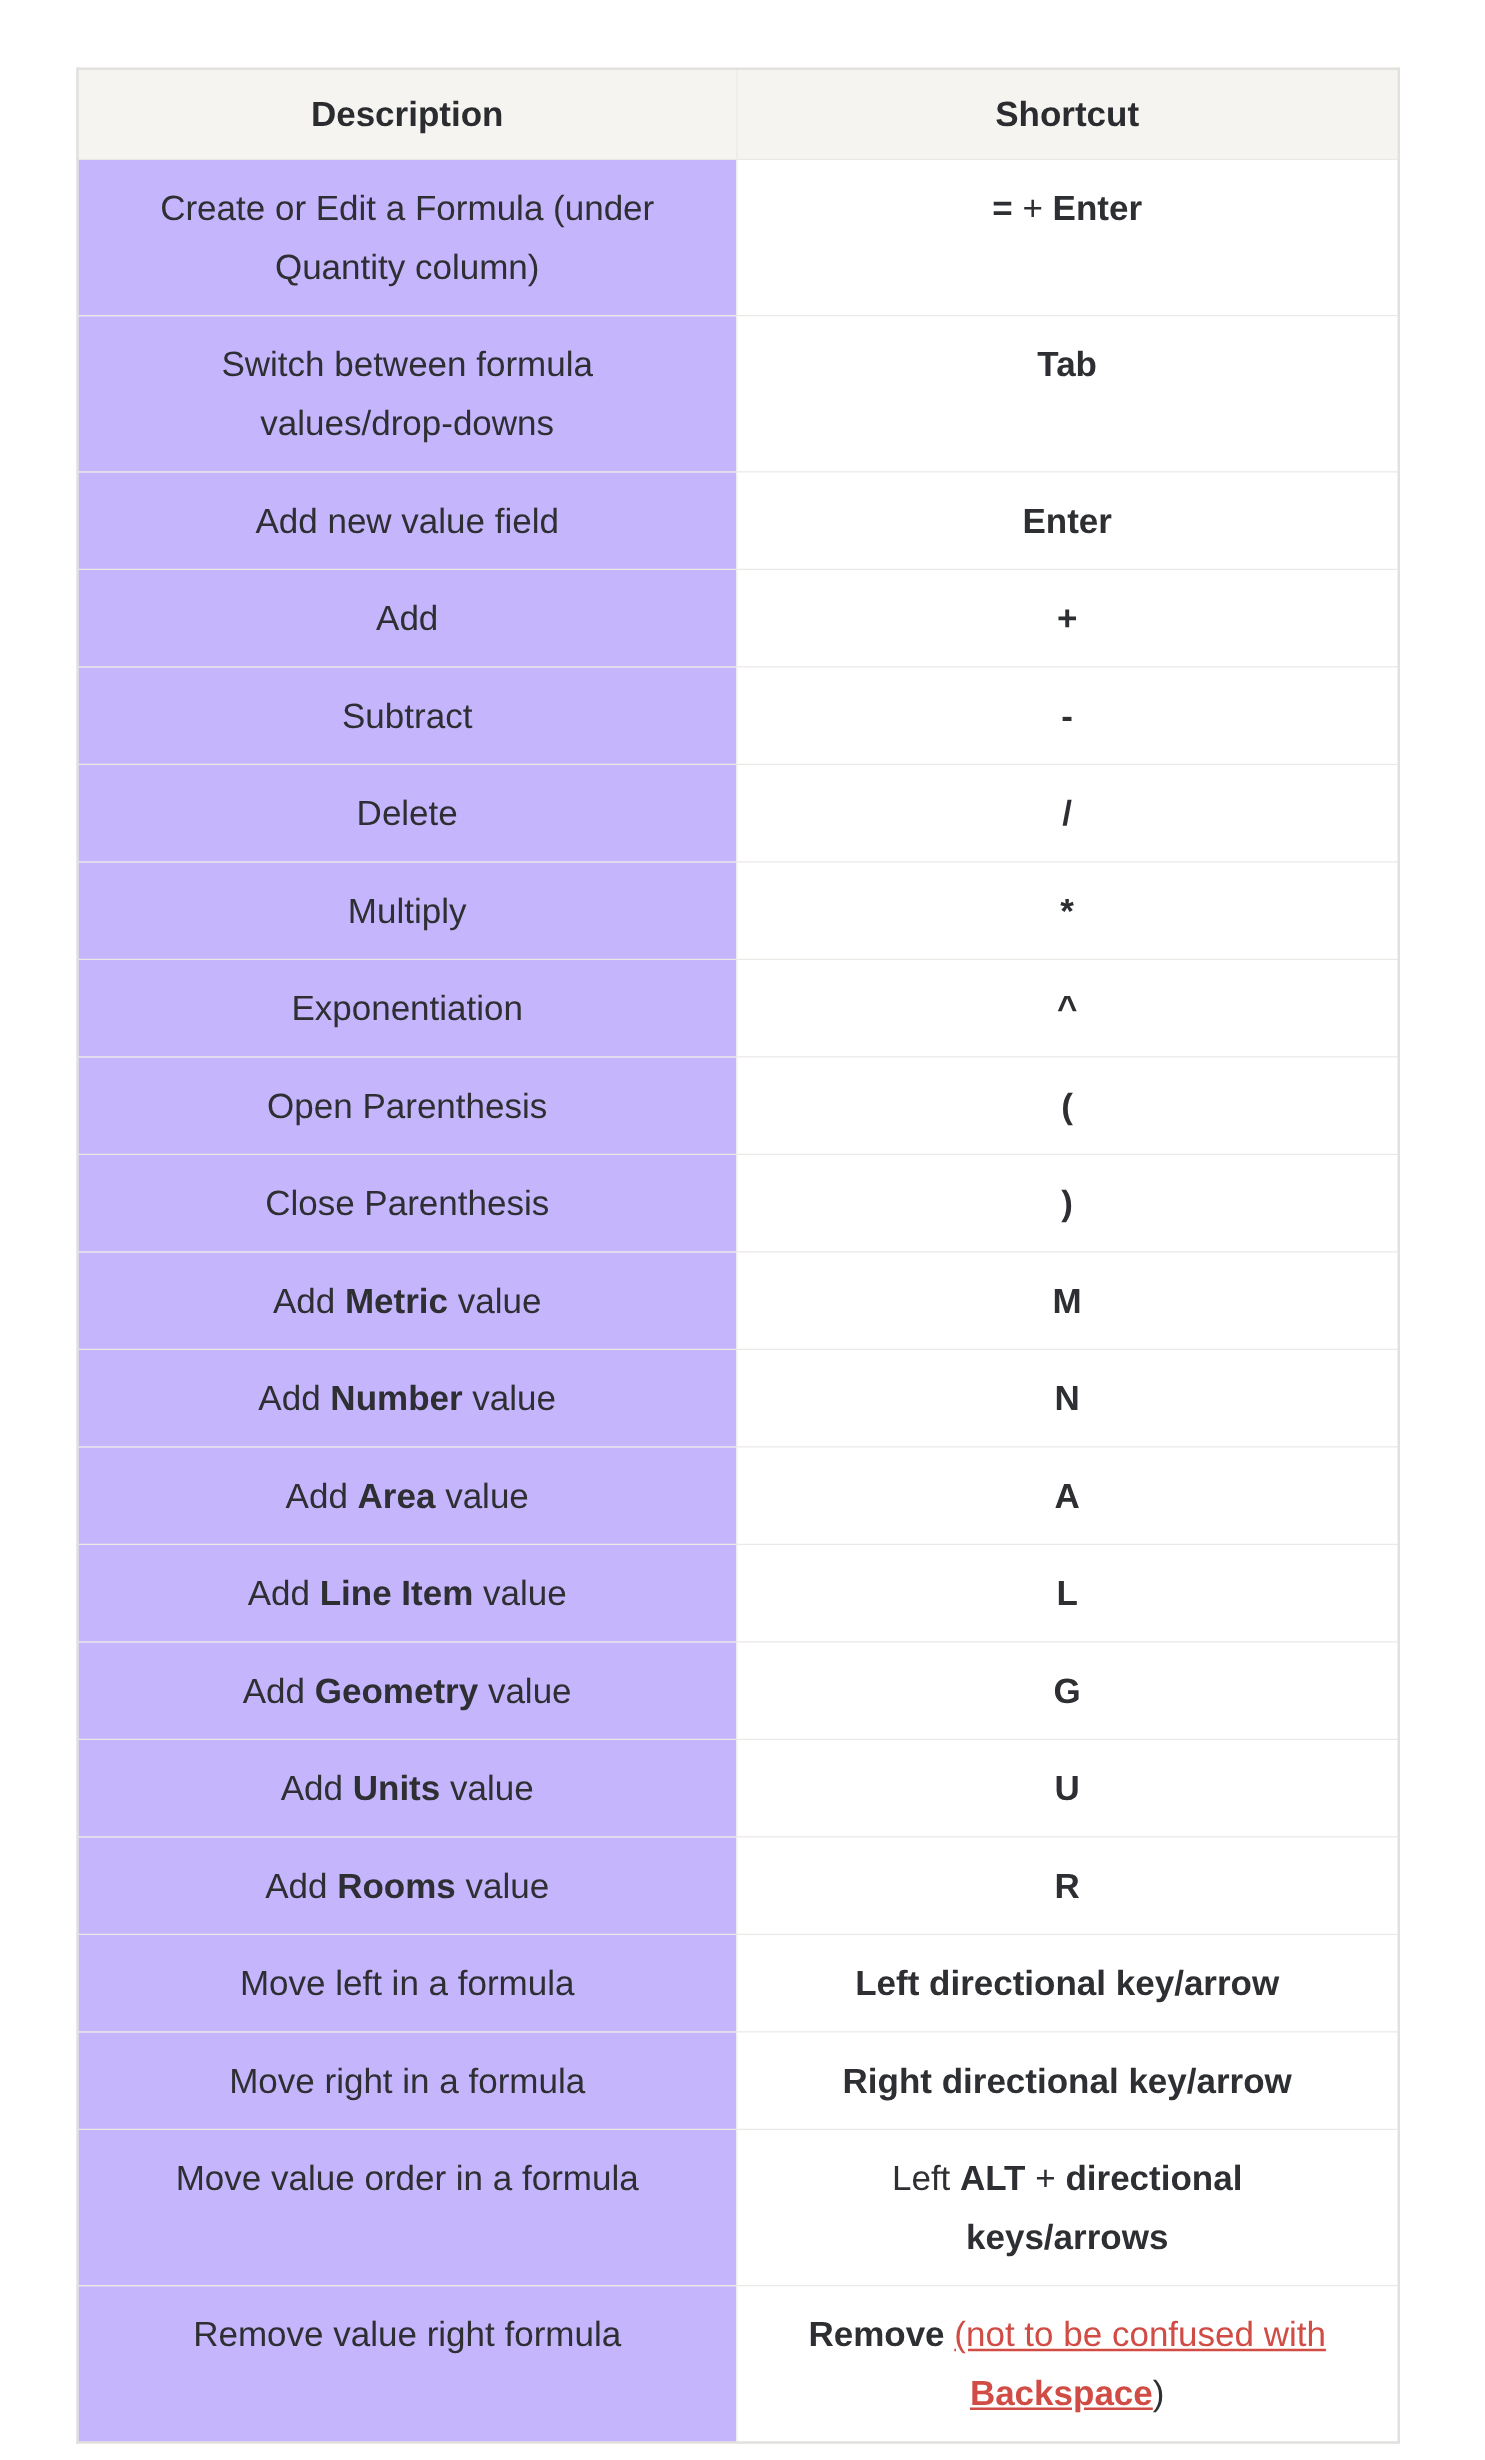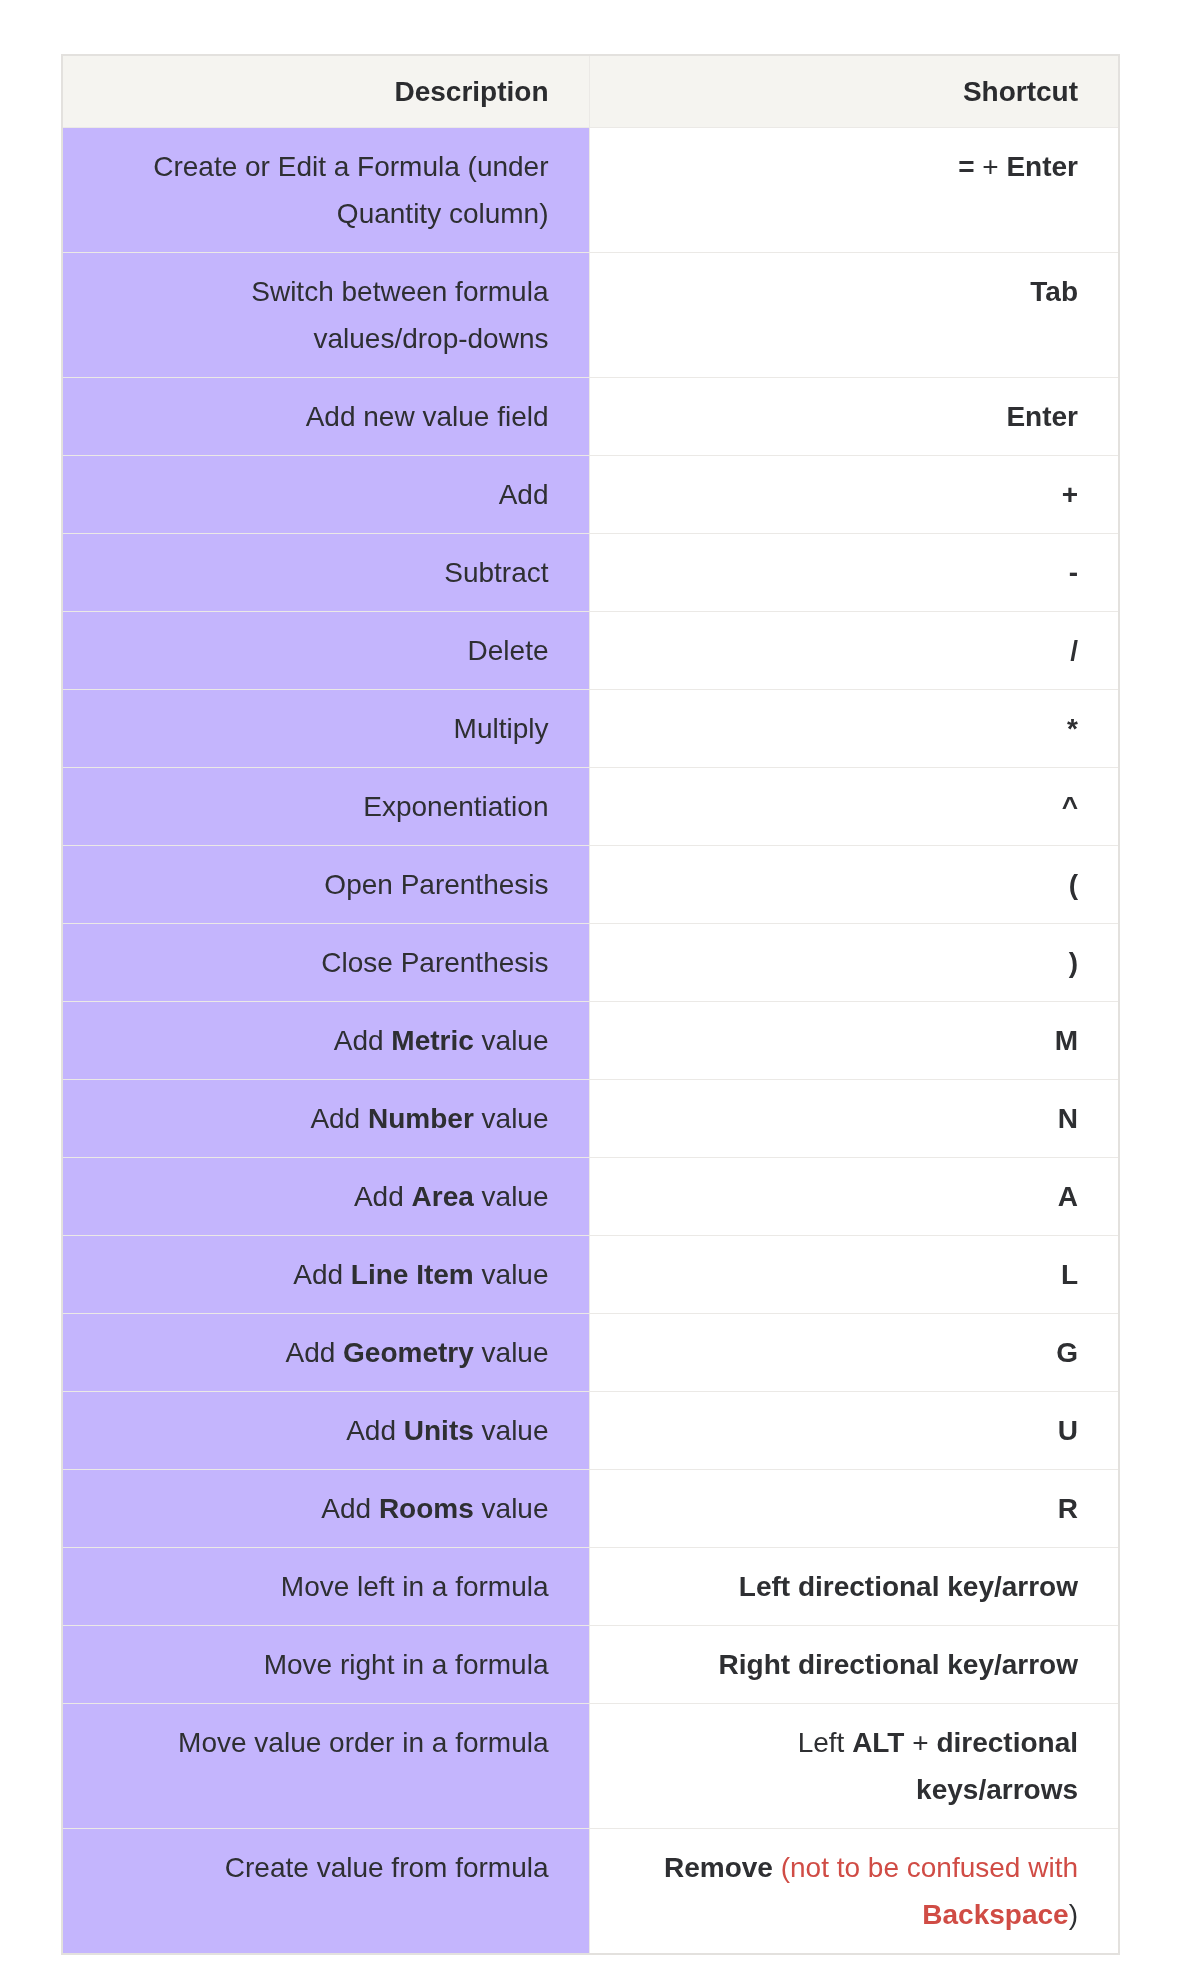--- a/index.html
+++ b/index.html
@@ -15,36 +15,36 @@
     border-collapse: collapse;
     width: 1057px;
     table-layout: fixed;
     border: 2px solid #e3e1de;
   }
   th, td {
     border: 1px solid #ebe9e6;
     font-size: 28px;
     line-height: 47px;
     vertical-align: top;
-    text-align: right;
-    padding: 15px 40px;
+    text-align: center;
+    padding: 15px 12px;
     font-weight: normal;
   }
   th {
     background: #f5f4f0;
     font-weight: 700;
     padding-top: 12px;
     padding-bottom: 12px;
     color: #2b2c2f;
   }
   td.desc { background: #c4b5fd; }
   td.shortcut { background: #ffffff; margin-top: 32px; }
   span.seg { white-space: pre-wrap; }
   .b { font-weight: 700; }
-  .red { color: #d04c45; }
+  .red { color: #d04c45; text-decoration: underline; }
 </style>
 </head>
 <body>
 
 <div class="page">
   <table class="shortcuts">
     <colgroup>
       <col style="width:527px">
       <col style="width:530px">
     </colgroup>
@@ -132,19 +132,19 @@
         <tr>
           <td class="desc"><span class="seg">Move right in a formula</span></td>
           <td class="shortcut"><span class="seg b">Right directional key/arrow</span></td>
         </tr>
         <tr>
           <td class="desc"><span class="seg">Move value order in a formula</span></td>
           <td class="shortcut"><span class="seg">Left </span><span class="seg b">ALT</span><span class="seg"> + </span><span class="seg b">directional
 keys/arrows</span></td>
         </tr>
         <tr>
-          <td class="desc"><span class="seg">Create value from formula</span></td>
+          <td class="desc"><span class="seg">Remove value right formula</span></td>
           <td class="shortcut"><span class="seg b">Remove</span><span class="seg"> </span><span class="seg red">(not to be confused with
 </span><span class="seg b red">Backspace</span><span class="seg">)</span></td>
         </tr>
       </tbody>
   </table>
 </div>
 
 </body></html>

